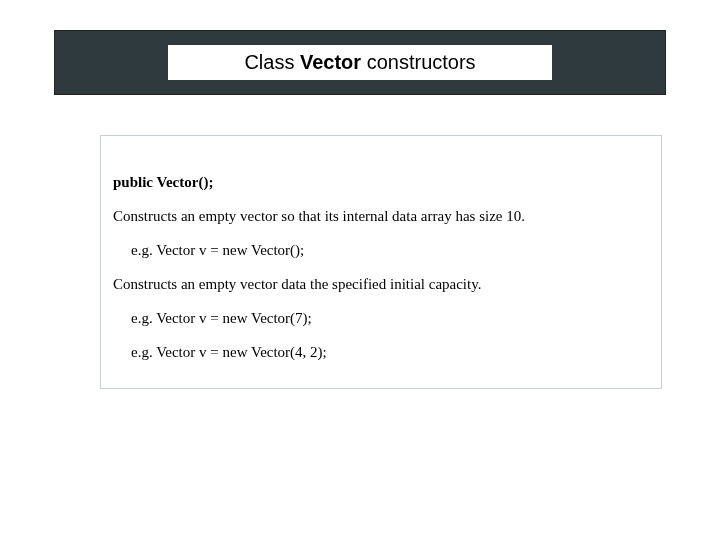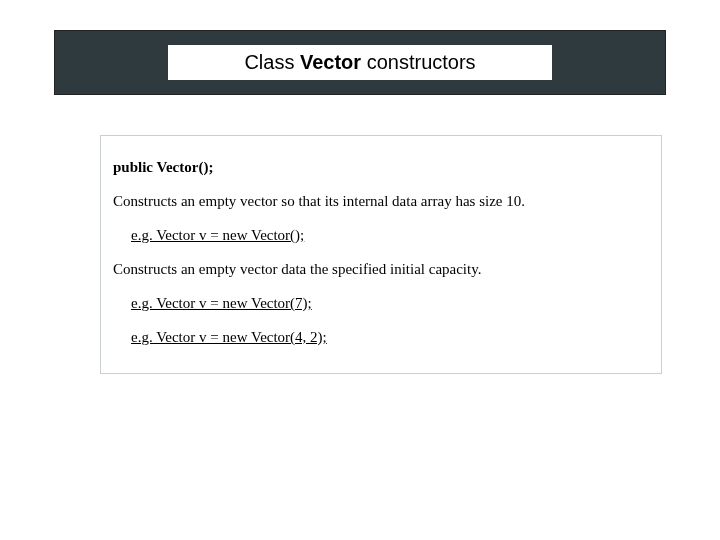--- a/index.html
+++ b/index.html
@@ -25,34 +25,33 @@
     font-family: Arial, Helvetica, sans-serif;
     font-size: 20px;
     color: #000;
   }
   .title-inner .bold {
     font-weight: bold;
   }
   .content-box {
     margin: 40px 58px 0 100px;
     border: 1px solid #c9d0d4;
-    padding: 9px 12px 14px 12px;
+    padding: 24px 12px 14px 12px;
     font-size: 15px;
     line-height: 1.6;
     color: #000;
   }
   .content-box p {
     margin: 10px 0;
   }
   .sig {
     font-weight: bold;
   }
   .eg {
     padding-left: 18px;
-    text-decoration: underline;
   }
 </style>
 </head>
 <body>
 
 <div class="title-bar">
   <div class="title-inner">
     <span>Class </span><span class="bold">Vector</span><span> constructors</span>
   </div>
 </div>

